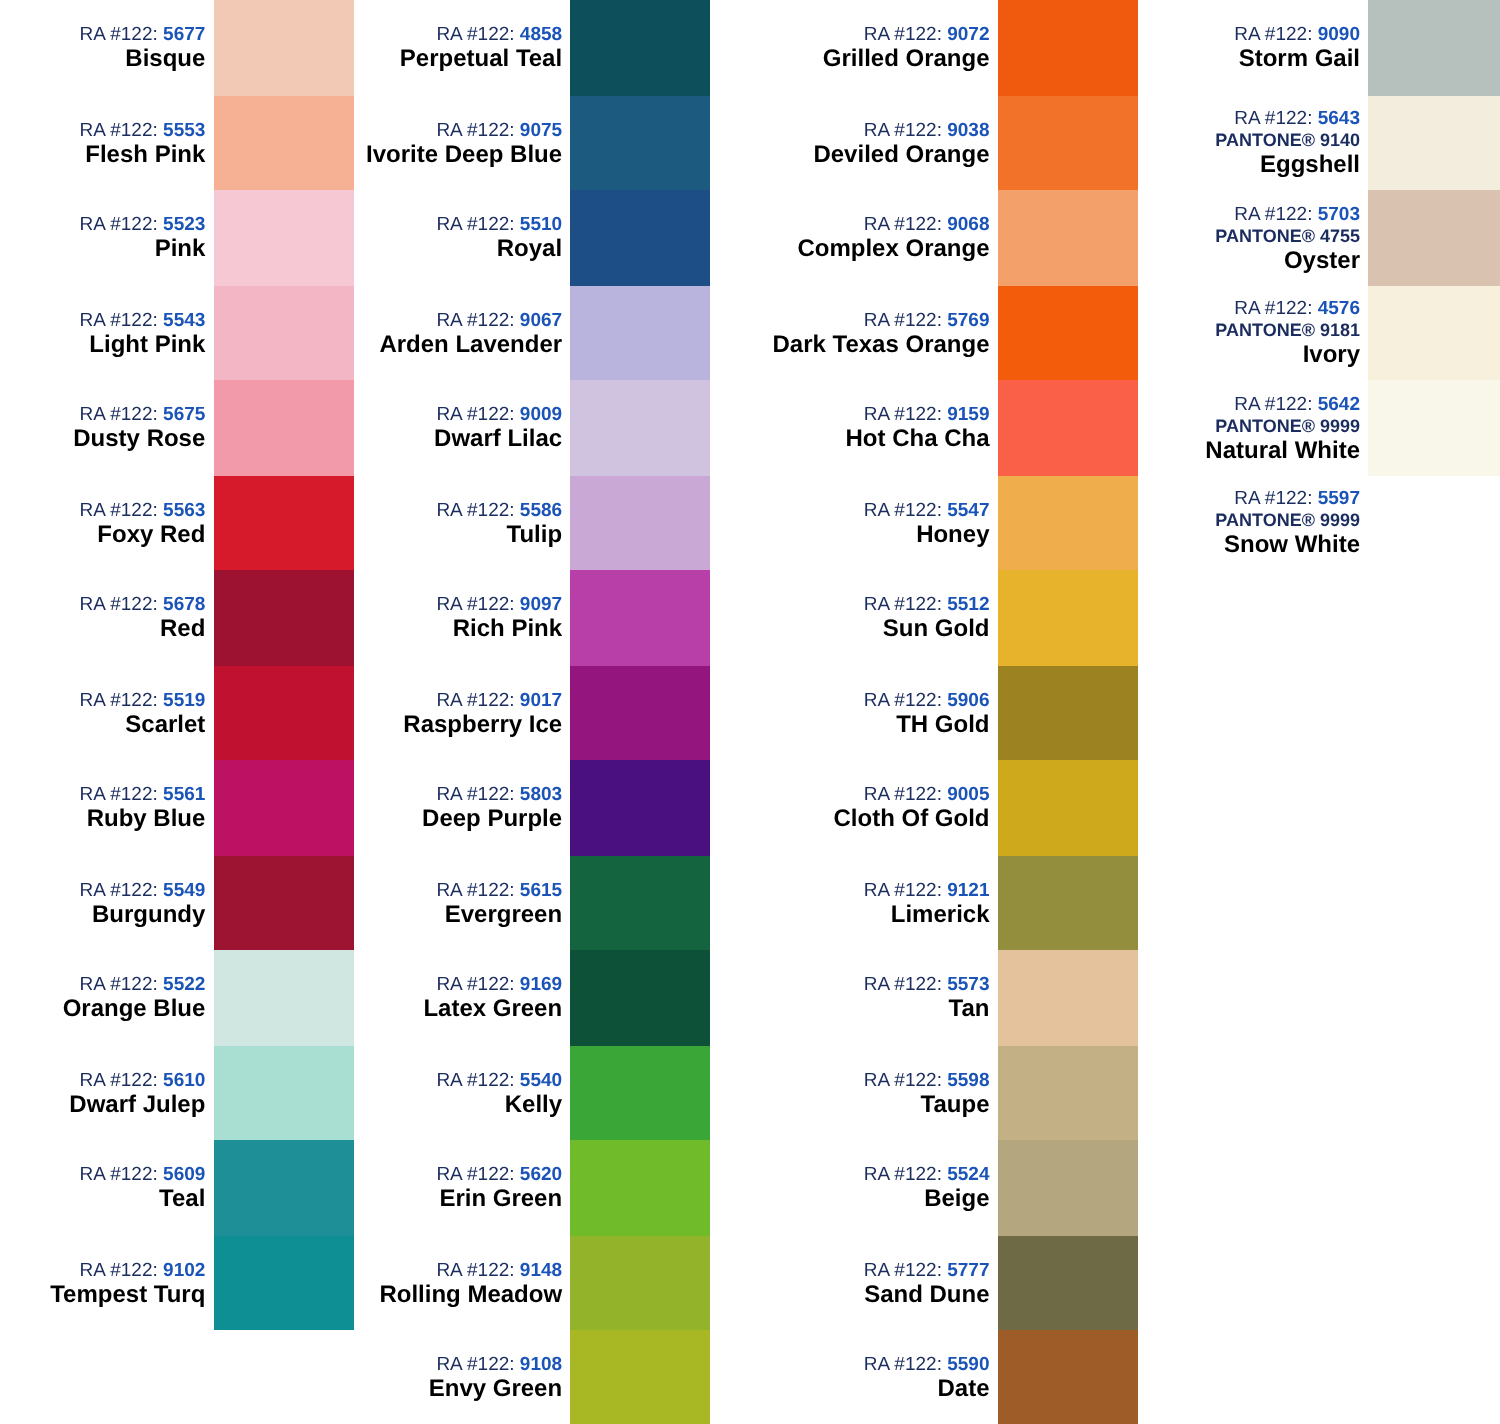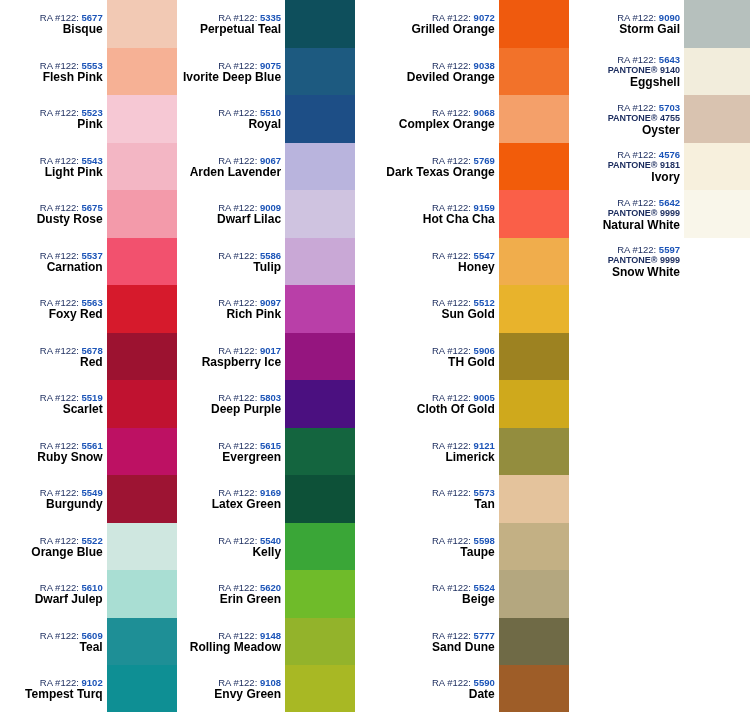--- a/index.html
+++ b/index.html
@@ -115,27 +115,20 @@
       </div>
       <div class="swatch-row">
         <div class="labels">
           <div class="code-line"><span class="prefix">RA #122:</span> <span class="num">5675</span></div>
           <div class="name-line">Dusty Rose</div>
         </div>
         <div class="chip" style="background: rgb(243, 154, 170);"></div>
       </div>
       <div class="swatch-row">
         <div class="labels">
-          <div class="code-line"><span class="prefix">RA #122:</span> <span class="num">5537</span></div>
-          <div class="name-line">Carnation</div>
-        </div>
-        <div class="chip" style="background: rgb(242, 81, 110);"></div>
-      </div>
-      <div class="swatch-row">
-        <div class="labels">
           <div class="code-line"><span class="prefix">RA #122:</span> <span class="num">5563</span></div>
           <div class="name-line">Foxy Red</div>
         </div>
         <div class="chip" style="background: rgb(214, 26, 44);"></div>
       </div>
       <div class="swatch-row">
         <div class="labels">
           <div class="code-line"><span class="prefix">RA #122:</span> <span class="num">5678</span></div>
           <div class="name-line">Red</div>
         </div>
@@ -144,21 +137,21 @@
       <div class="swatch-row">
         <div class="labels">
           <div class="code-line"><span class="prefix">RA #122:</span> <span class="num">5519</span></div>
           <div class="name-line">Scarlet</div>
         </div>
         <div class="chip" style="background: rgb(192, 18, 48);"></div>
       </div>
       <div class="swatch-row">
         <div class="labels">
           <div class="code-line"><span class="prefix">RA #122:</span> <span class="num">5561</span></div>
-          <div class="name-line">Ruby Snow</div>
+          <div class="name-line">Ruby Blue</div>
         </div>
         <div class="chip" style="background: rgb(189, 17, 99);"></div>
       </div>
       <div class="swatch-row">
         <div class="labels">
           <div class="code-line"><span class="prefix">RA #122:</span> <span class="num">5549</span></div>
           <div class="name-line">Burgundy</div>
         </div>
         <div class="chip" style="background: rgb(157, 20, 51);"></div>
       </div>
@@ -187,21 +180,21 @@
         <div class="labels">
           <div class="code-line"><span class="prefix">RA #122:</span> <span class="num">9102</span></div>
           <div class="name-line">Tempest Turq</div>
         </div>
         <div class="chip" style="background: rgb(14, 143, 148);"></div>
       </div>
     </div>
     <div class="column col-1">
       <div class="swatch-row">
         <div class="labels">
-          <div class="code-line"><span class="prefix">RA #122:</span> <span class="num">5335</span></div>
+          <div class="code-line"><span class="prefix">RA #122:</span> <span class="num">4858</span></div>
           <div class="name-line">Perpetual Teal</div>
         </div>
         <div class="chip" style="background: rgb(14, 79, 92);"></div>
       </div>
       <div class="swatch-row">
         <div class="labels">
           <div class="code-line"><span class="prefix">RA #122:</span> <span class="num">9075</span></div>
           <div class="name-line">Ivorite Deep Blue</div>
         </div>
         <div class="chip" style="background: rgb(29, 90, 128);"></div>

